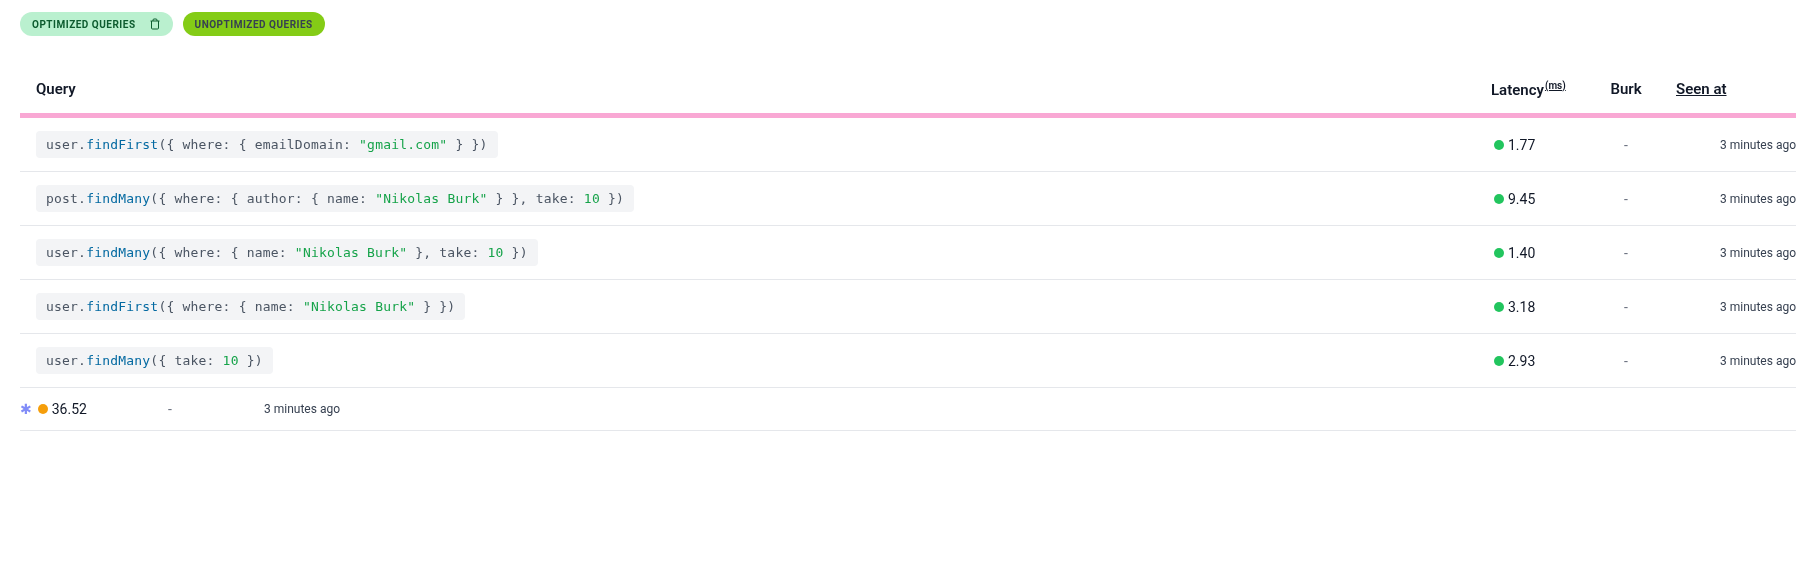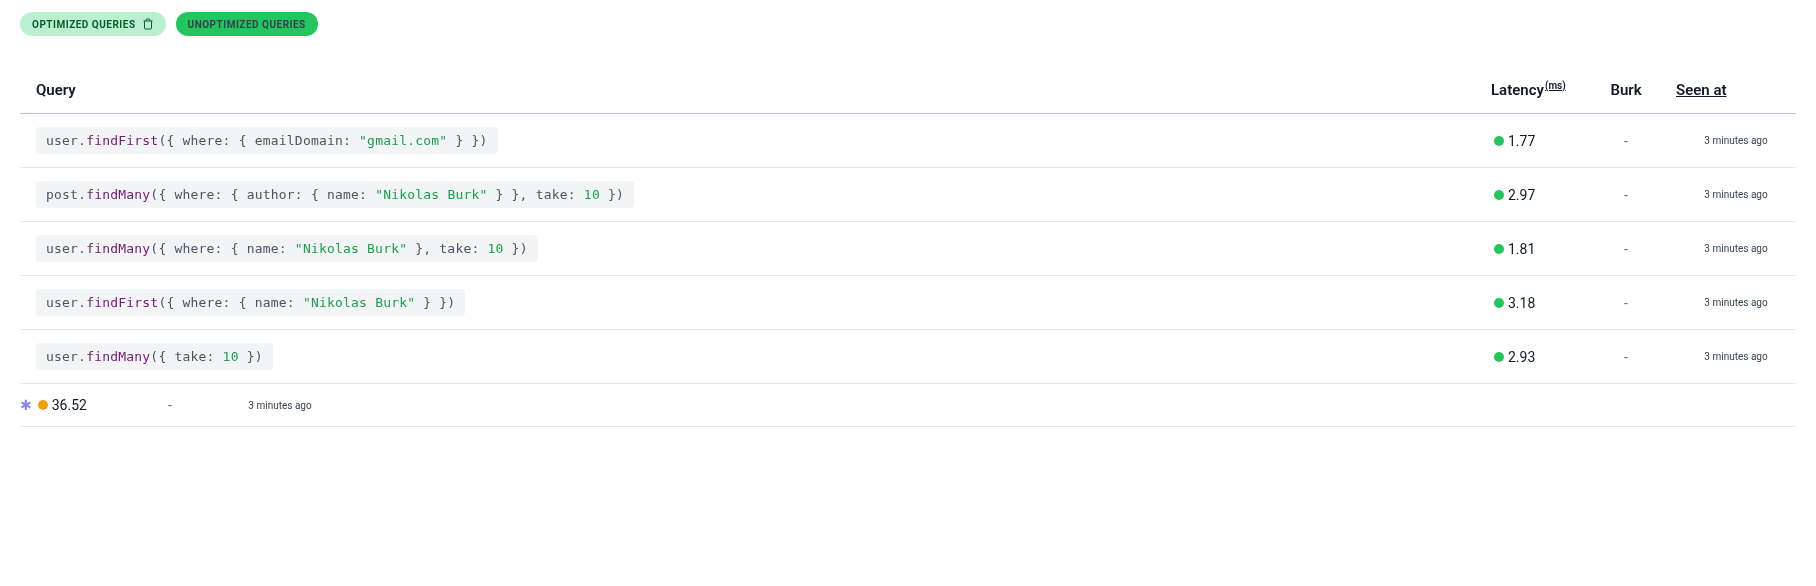--- a/index.html
+++ b/index.html
@@ -14,51 +14,50 @@
       color: #1a1a1a;
     }
     .tabs {
       display: flex;
       gap: 10px;
       margin-bottom: 30px;
     }
     .tab {
       display: flex;
       align-items: center;
-      gap: 6px;
+      gap: 13px;
       padding: 6px 12px;
       border-radius: 14px;
       font-size: 10px;
       font-weight: 700;
       letter-spacing: 0.5px;
       cursor: pointer;
     }
     .tab-active {
       background: #baf0cf;
       color: #0d5c2f;
     }
     .tab-inactive {
-      background: #22c55e;
+      background: #84cc16;
       color: #374151;
     }
     .trash-icon {
       width: 12px;
       height: 12px;
       fill: none;
       stroke: #0d5c2f;
       stroke-width: 2;
     }
     .table {
       width: 100%;
     }
     .header-row {
       display: flex;
-      align-items: center;
       padding: 14px 0;
-      border-bottom: 1px solid #f9a8d4;
+      border-bottom: 5px solid #f9a8d4;
     }
     .col-query {
       flex: 1;
       padding-left: 16px;
     }
     .col-latency {
       width: 120px;
       text-align: left;
       padding-left: 15px;
     }
@@ -98,21 +97,21 @@
       display: inline-block;
       font-family: 'Menlo', 'Monaco', 'Consolas', monospace;
       font-size: 13px;
       background: #f3f4f6;
       padding: 6px 10px;
       border-radius: 4px;
       color: #4b5563;
       letter-spacing: 0.2px;
     }
     .tok-method {
-      color: #701a75;
+      color: #0369a1;
     }
     .tok-punct {
       color: #4b5563;
     }
     .tok-string {
       color: #16a34a;
     }
     .tok-number {
       color: #16a34a;
       text-align: right;
@@ -143,24 +142,24 @@
       margin-right: 2px;
     }
     .error-cell {
       width: 60px;
       text-align: center;
       color: #6b7280;
       font-size: 14px;
     }
     .seen-cell {
       width: 140px;
-      text-align: center;
+      text-align: right;
       padding-left: 20px;
       color: #374151;
-      font-size: 10px;
+      font-size: 12px;
     }
   </style>
 </head>
 <body>
 
 <div class="tabs">
   <div class="tab tab-active">
     <span>OPTIMIZED QUERIES</span>
     <svg class="trash-icon" viewBox="0 0 24 24">
       <polyline points="3 6 5 6 21 6"></polyline>
@@ -195,34 +194,34 @@
     <div class="seen-cell">3 minutes ago</div>
   </div>
 
   <div class="data-row">
     <div class="query-cell">
       <span class="query-code"><span>post</span>.<span class="tok-method">findMany</span><span>({ where</span><span class="tok-punct">:</span><span> { author</span><span class="tok-punct">:</span><span> { name</span><span class="tok-punct">:</span><span class="tok-string"> "Nikolas Burk"</span><span> } }, take</span><span class="tok-punct">:</span><span class="tok-number"> 10</span><span> })</span></span>
     </div>
     <div class="latency-cell">
       <span style="width:14px"></span>
       <span class="status-dot dot-green"></span>
-      <span>2.97</span>
+      <span>9.45</span>
     </div>
     <div class="error-cell">-</div>
     <div class="seen-cell">3 minutes ago</div>
   </div>
 
   <div class="data-row">
     <div class="query-cell">
       <span class="query-code"><span>user</span>.<span class="tok-method">findMany</span><span>({ where</span><span class="tok-punct">:</span><span> { name</span><span class="tok-punct">:</span><span class="tok-string"> "Nikolas Burk"</span><span> }, take</span><span class="tok-punct">:</span><span class="tok-number"> 10</span><span> })</span></span>
     </div>
     <div class="latency-cell">
       <span style="width:14px"></span>
       <span class="status-dot dot-green"></span>
-      <span>1.81</span>
+      <span>1.40</span>
     </div>
     <div class="error-cell">-</div>
     <div class="seen-cell">3 minutes ago</div>
   </div>
 
   <div class="data-row" style="position:relative;">
     <div class="query-cell">
       <span class="query-code"><span>user</span>.<span class="tok-method">findFirst</span><span>({ where</span><span class="tok-punct">:</span><span> { name</span><span class="tok-punct">:</span><span class="tok-string"> "Nikolas Burk"</span><span> } })</span></span>
     </div>
     <div class="latency-cell">

